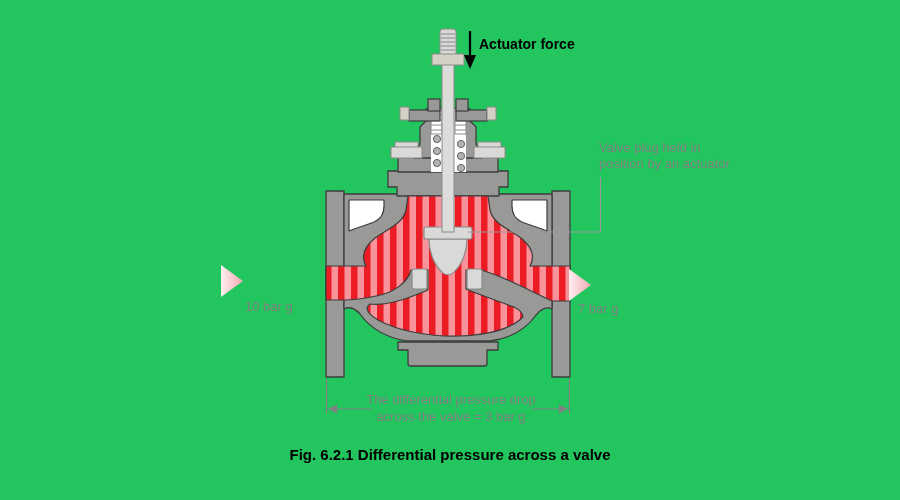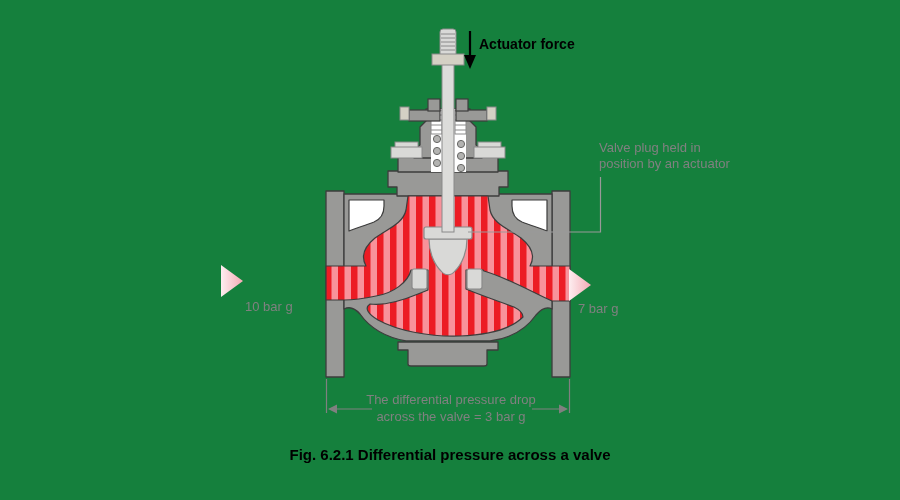--- a/index.html
+++ b/index.html
@@ -1,16 +1,16 @@
 <!DOCTYPE html>
 <html><head>
 <meta charset="utf-8">
 <style>
   html,body{margin:0;padding:0;background:#ffffff;}
-  .stage{position:relative;width:900px;height:500px;background:#15803d;overflow:hidden;
+  .stage{position:relative;width:900px;height:500px;background:#22c55e;overflow:hidden;
          font-family:"Liberation Sans", sans-serif;}
   svg{display:block;}
   text{font-family:"Liberation Sans", sans-serif;}
   .lbl-gray{fill:#808080;font-size:13px;}
   .lbl-bold{fill:#000000;font-size:14px;font-weight:bold;}
   .lbl-caption{fill:#000000;font-size:15px;font-weight:bold;}
 </style>
 </head>
 <body>
 

